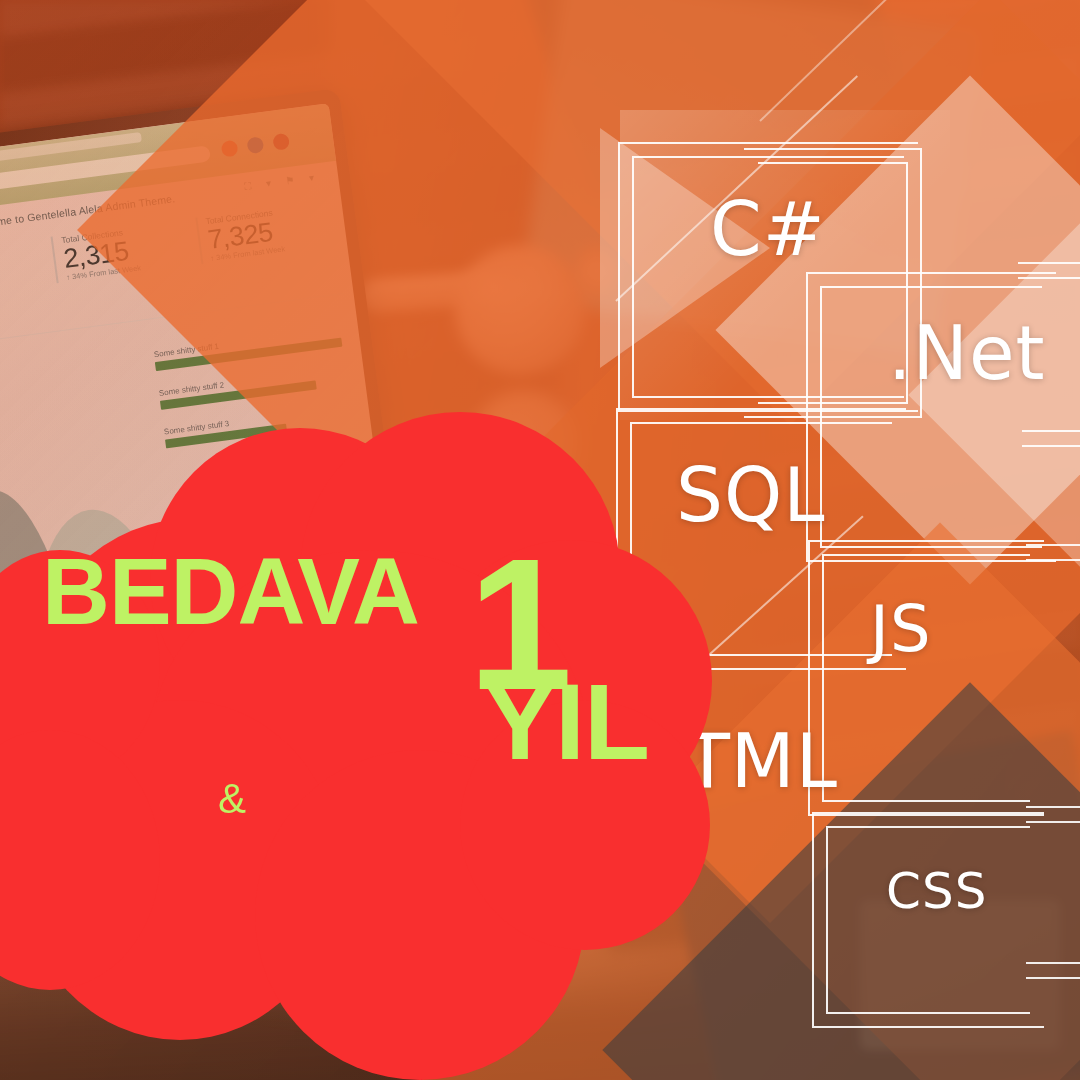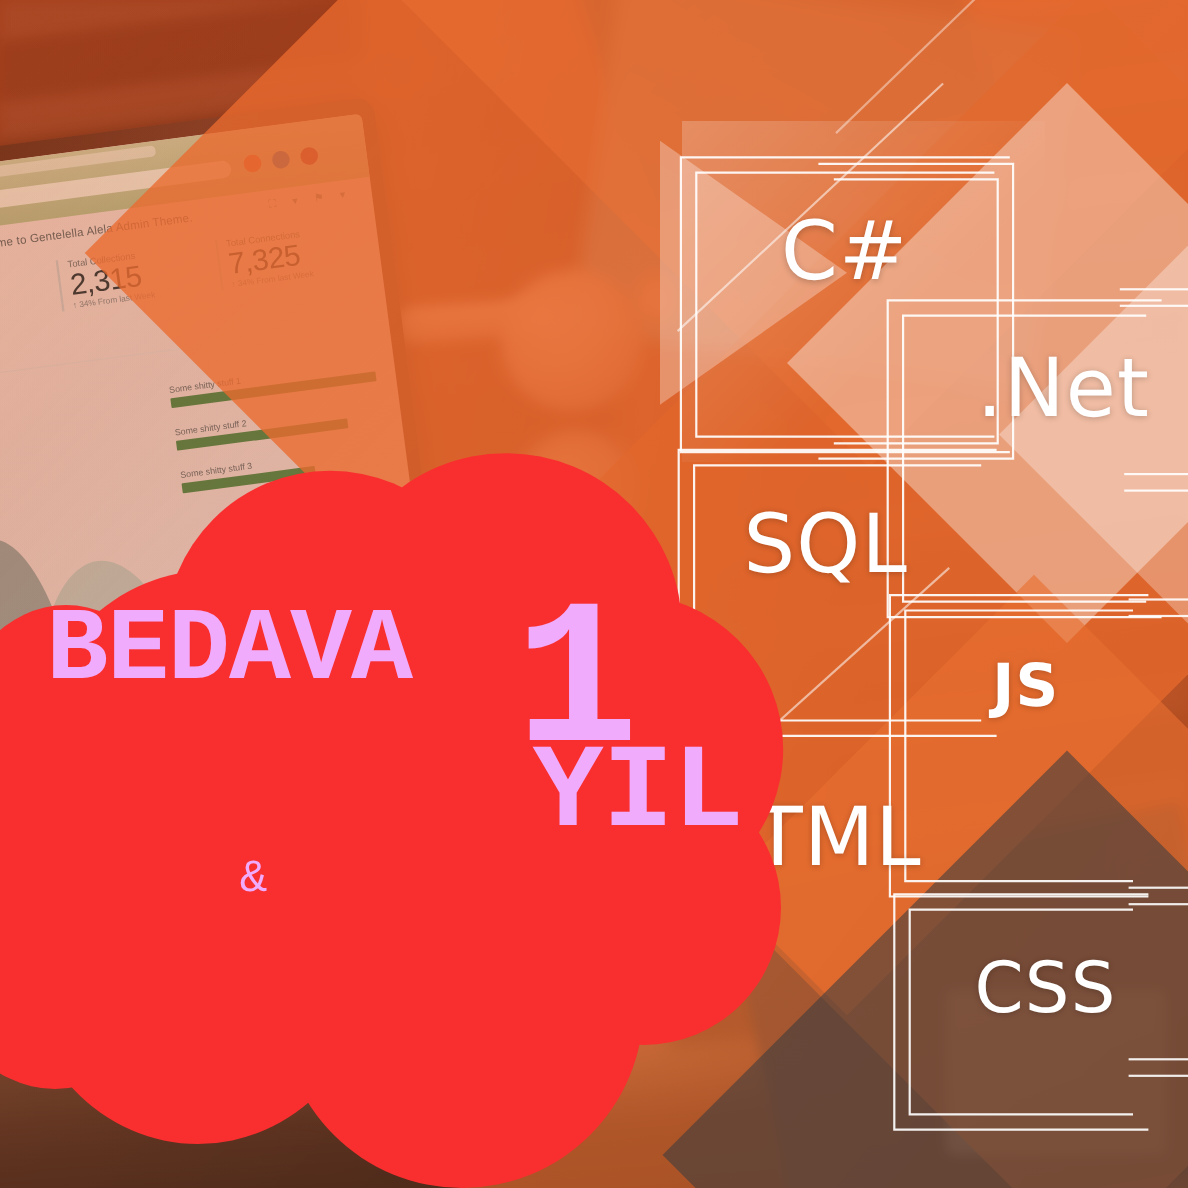--- a/index.html
+++ b/index.html
@@ -209,21 +209,21 @@
   .tech{
     position:absolute;color:#fff;font-weight:400;
     font-family:"DejaVu Sans","Liberation Sans",sans-serif;
     text-shadow:0 1px 6px rgba(0,0,0,.22);letter-spacing:1px;white-space:nowrap;
   }
 
   
   .blob-wrap{position:absolute;left:0;top:400px;width:740px;height:660px;}
   .blob{position:absolute;border-radius:50%;background:#f92f2f;}
 
-  .promo{position:absolute;left:0;top:400px;width:740px;height:660px;color:#f0abfc;font-family:Liberation Mono, monospace;}
+  .promo{position:absolute;left:0;top:400px;width:740px;height:660px;color:#bef264;}
   .promo div{position:absolute;white-space:nowrap;font-weight:700;}
   .t-bedava{left:42px;top:145px;font-size:94px;letter-spacing:-1px;line-height:1;}
   .t-ssl{left:155px;top:282px;font-size:74px;letter-spacing:0;line-height:1;}
   .t-amp{left:218px;top:375px;font-size:42px;font-weight:400 !important;}
   .t-hosting{left:78px;top:440px;font-size:68px;letter-spacing:0;line-height:1;}
   .t-one{left:468px;top:130px;font-size:188px;line-height:1;letter-spacing:-6px;}
   .t-yil{left:484px;top:268px;font-size:108px;line-height:1;letter-spacing:-1px;}
 </style>
 </head>
 <body>
@@ -379,23 +379,23 @@
       <i></i>
     </div>
   <div class="line-pair" style="left:1026px;top:962px;width:84px;">
       <i></i>
       <i></i>
     </div>
 
   <div class="tech" id="lbl-csharp" style="left: 710px; top: 186px; font-size: 74px;">C#</div>
   <div class="tech" id="lbl-sql" style="left: 676px; top: 452px; font-size: 74px;">SQL</div>
   <div class="tech" id="lbl-dotnet" style="left: 888px; top: 310px; font-size: 74px;">.Net</div>
-  <div class="tech" id="lbl-js" style="left: 902px; top: 592px; font-size: 54px; font-weight: bold;">JS</div>
+  <div class="tech" id="lbl-js" style="left: 870px; top: 592px; font-size: 64px;">JS</div>
   <div class="tech" id="lbl-html" style="left: 628px; top: 718px; font-size: 74px;">HTML</div>
-  <div class="tech" id="lbl-css" style="left: 886px; top: 862px; font-size: 64px; text-align: right;">CSS</div>
+  <div class="tech" id="lbl-css" style="left: 886px; top: 862px; font-size: 50px; text-align: right;">CSS</div>
 
   <div class="blob-wrap">
     <div class="blob" style="left:30px;  top:118px; width:330px; height:330px;"></div>
     <div class="blob" style="left:150px; top:28px;  width:300px; height:300px;"></div>
     <div class="blob" style="left:300px; top:12px;  width:320px; height:320px;"></div>
     <div class="blob" style="left:430px; top:140px; width:282px; height:282px;"></div>
     <div class="blob" style="left:150px; top:150px; width:440px; height:400px;"></div>
     <div class="blob" style="left:20px;  top:300px; width:320px; height:340px;"></div>
     <div class="blob" style="left:255px; top:350px; width:330px; height:330px;"></div>
     <div class="blob" style="left:460px; top:300px; width:250px; height:250px;"></div>

